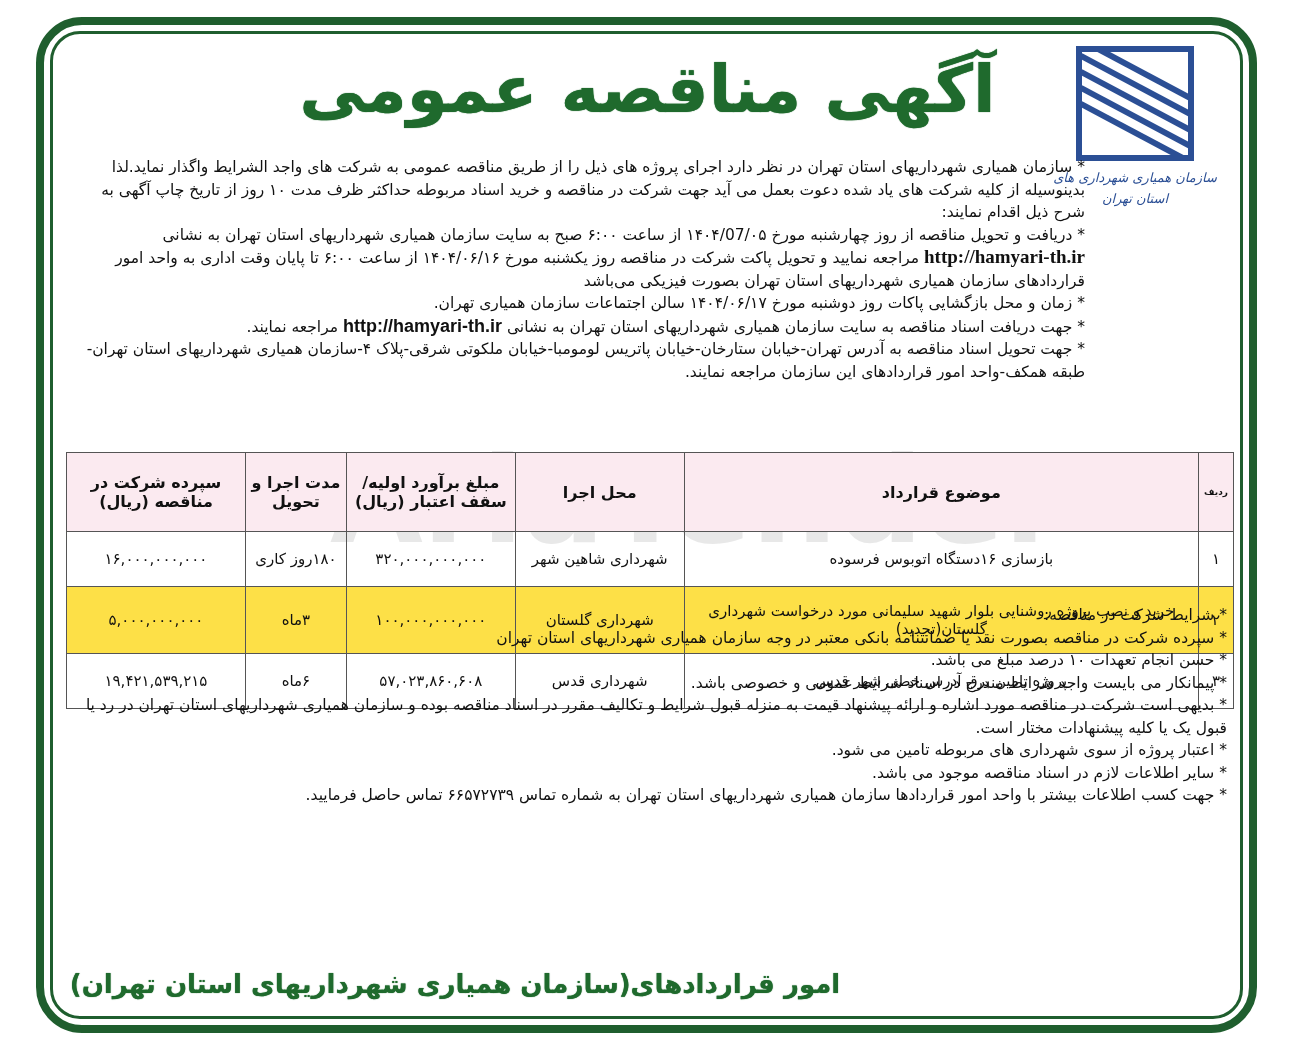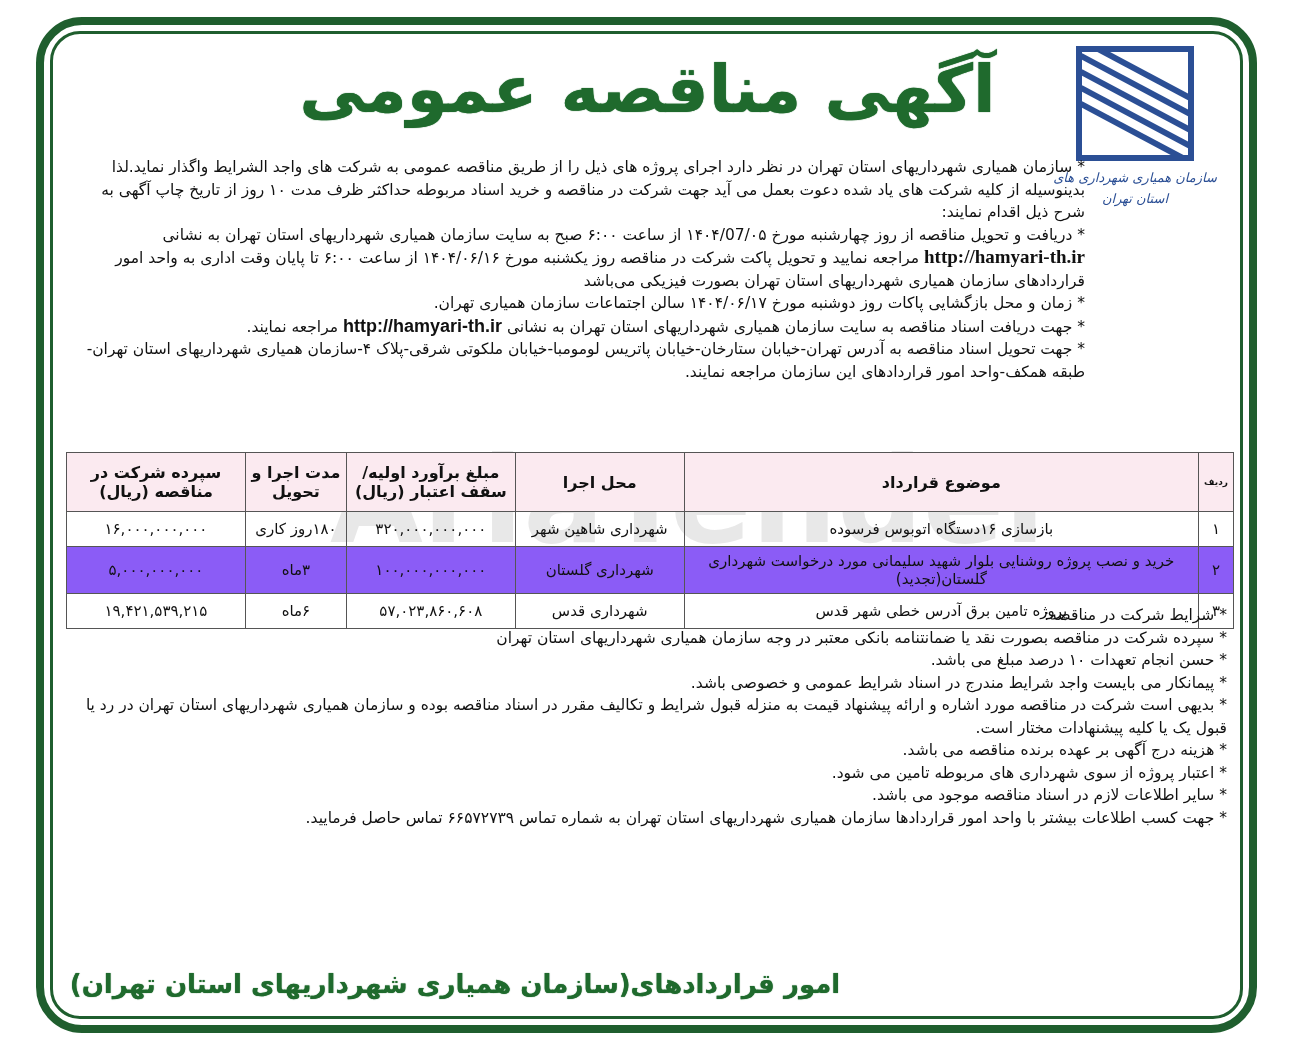--- a/index.html
+++ b/index.html
@@ -19,23 +19,23 @@
          font-family:"DejaVu Sans", sans-serif; font-weight:bold; font-size:66px; line-height:80px;
          text-shadow:0 0 1px #1f6a2d; }
   .body-text { position:absolute; right:8px; left:6px; font-size:15.5px; line-height:22.5px; text-align:right; }
   .body-text p { margin:0; }
   .url { font-family:"Liberation Serif", serif; font-weight:bold; font-size:19px; direction:ltr; unicode-bidi:embed; }
   .url2 { font-family:"Liberation Sans", sans-serif; font-weight:bold; font-size:18px; direction:ltr; unicode-bidi:embed; }
   .intro { top:120px; right:150px; }
   .watermark { position:absolute; left:270px; top:395px; width:700px; text-align:center; color:rgba(150,150,150,0.22);
          font-family:"DejaVu Sans", sans-serif; font-weight:bold; font-size:120px; direction:ltr; pointer-events:none; }
   table.tender { position:absolute; top:416px; left:6px; width:1168px; border-collapse:collapse; font-size:15px; direction:rtl; }
-  table.tender th, table.tender td { border:1.5px solid #555; text-align:center; vertical-align:middle; padding:2px 4px; }
+  table.tender th, table.tender td { border:1.5px solid #555; text-align:center; vertical-align:middle; padding:12px 4px; }
   table.tender th { background:#fbeaf0; font-weight:bold; font-size:16px; height:54px; }
-  table.tender tr.alt td { background:#8b5cf6; }
+  table.tender tr.alt td { background:#fde047; }
   table.tender td { height:30px; }
   .col-idx { width:26px; font-size:9px !important; }
   .col-subject { width:506px; }
   .col-place { width:160px; }
   .col-amount { width:160px; }
   .col-duration { width:92px; }
   .col-deposit { width:170px; }
   .conditions { top:568px; }
   .footer { position:absolute; left:0; width:790px; top:928px; text-align:center; color:#1f6a2d; font-weight:bold;
          font-size:26px; line-height:40px; text-shadow:0 0 1px #1f6a2d; }
@@ -120,20 +120,19 @@
       </tr>
     </tbody>
   </table>
 
   <div class="body-text conditions">
     <p>* شرایط شرکت در مناقصه:</p>
     <p>* سپرده شرکت در مناقصه بصورت نقد یا ضمانتنامه بانکی معتبر در وجه سازمان همیاری شهرداریهای استان تهران</p>
     <p>* حسن انجام تعهدات ۱۰ درصد مبلغ می باشد.</p>
     <p>* پیمانکار می بایست واجد شرایط مندرج در اسناد شرایط عمومی و خصوصی باشد.</p>
     <p>* بدیهی است شرکت در مناقصه مورد اشاره و ارائه پیشنهاد قیمت به منزله قبول شرایط و تکالیف مقرر در اسناد مناقصه بوده و سازمان همیاری شهرداریهای استان تهران در رد یا قبول یک یا کلیه پیشنهادات مختار است.</p>
-    <p>* هزینه درج آگهی بر عهده برنده مناقصه می باشد.</p>
     <p>* اعتبار پروژه از سوی شهرداری های مربوطه تامین می شود.</p>
     <p>* سایر اطلاعات لازم در اسناد مناقصه موجود می باشد.</p>
     <p>* جهت کسب اطلاعات بیشتر با واحد امور قراردادها سازمان همیاری شهرداریهای استان تهران به شماره تماس ۶۶۵۷۲۷۳۹ تماس حاصل فرمایید.</p>
   </div>
 
   <div class="footer">امور قراردادهای(سازمان همیاری شهرداریهای استان تهران)</div>
 </div>
 
 </body></html>

